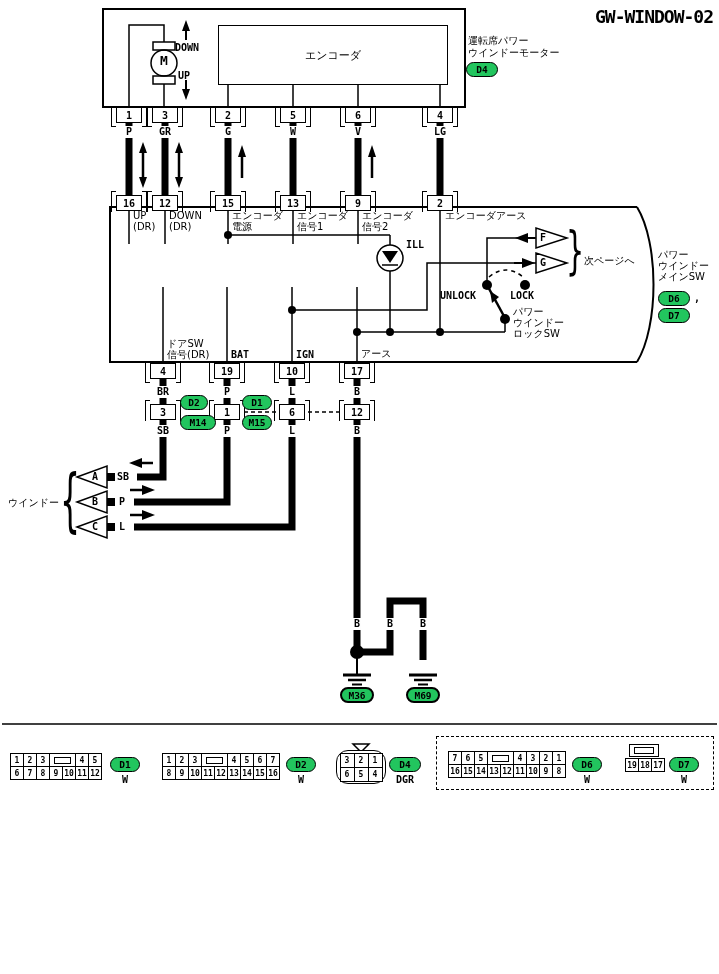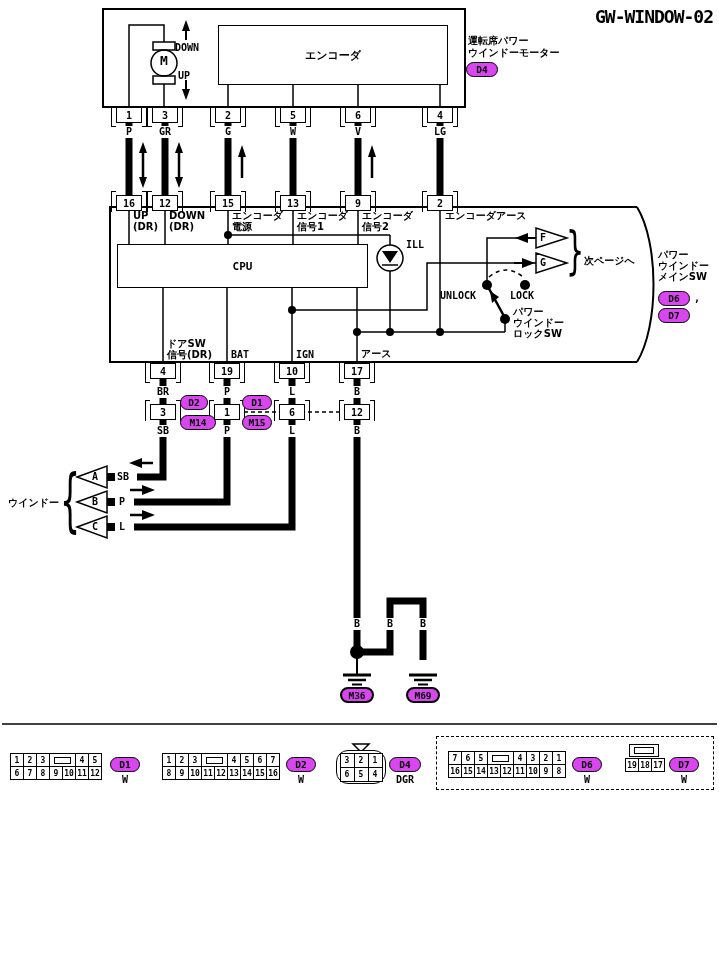--- a/index.html
+++ b/index.html
@@ -2,35 +2,35 @@
 <html><head>
 <meta charset="utf-8">
 <style>
   html,body{margin:0;padding:0;background:#fff;}
   #page{position:relative;width:719px;height:974px;background:#fff;overflow:hidden;
         font-family:"DejaVu Sans",sans-serif;color:#000;}
   #wires{position:absolute;left:0;top:0;z-index:1;}
   .box{position:absolute;border:1.5px solid #000;background:#fff;z-index:2;box-sizing:border-box;
        display:flex;align-items:center;justify-content:center;}
   .lbl{position:absolute;z-index:3;font:bold 10px "DejaVu Sans Mono",monospace;line-height:12px;white-space:nowrap;}
-  .jp{font-family:"DejaVu Sans",sans-serif;font-weight:bold;font-size:10px;line-height:11px;}
+  .jp{font-family:"DejaVu Sans",sans-serif;font-weight:normal;font-size:10px;line-height:11px;}
   .ml{white-space:pre-line;}
   .ctr{transform:translateX(-50%);}
   .wl{background:#fff;padding:0 1px;}
   .title{position:absolute;z-index:3;font:bold 18px "DejaVu Sans Mono",monospace;letter-spacing:-1px;}
   .pin{position:absolute;width:26px;height:16px;margin-left:-13px;border:1.5px solid #000;background:#fff;
        font:bold 10px "DejaVu Sans Mono",monospace;display:flex;align-items:center;justify-content:center;
        z-index:2;box-sizing:border-box;}
   .pin::before{content:"";position:absolute;left:-6px;width:4px;}
   .pin::after{content:"";position:absolute;right:-6px;width:4px;}
   .pin.fd::before{top:-2px;bottom:-5px;border-left:1.5px solid #000;border-bottom:1.5px solid #000;}
   .pin.fd::after{top:-2px;bottom:-5px;border-right:1.5px solid #000;border-bottom:1.5px solid #000;}
   .pin.fu::before{top:-5px;bottom:-2px;border-left:1.5px solid #000;border-top:1.5px solid #000;}
   .pin.fu::after{top:-5px;bottom:-2px;border-right:1.5px solid #000;border-top:1.5px solid #000;}
-  .oval{position:absolute;z-index:3;border:1.5px solid #000;border-radius:9px;background:#d946ef;height:15px;
+  .oval{position:absolute;z-index:3;border:1.5px solid #000;border-radius:9px;background:#22c55e;height:15px;
         font:bold 9.5px "DejaVu Sans Mono",monospace;display:flex;align-items:center;justify-content:center;
         box-sizing:border-box;}
   .oval.gnd{border-width:2px;height:16px;}
   .brace{position:absolute;z-index:3;font-family:"DejaVu Sans",sans-serif;transform-origin:left top;}
   .cgrid{position:absolute;z-index:2;}
   .crow{display:flex;}
   .crow + .crow{margin-top:-1px;}
   .cell{box-sizing:border-box;width:14px;height:14px;margin-left:-1px;border:1px solid #000;background:#fff;
         display:flex;align-items:center;justify-content:center;font:bold 8px "DejaVu Sans Mono",monospace;}
   .cell:first-child{margin-left:0;}
@@ -229,21 +229,20 @@
   <div class="lbl jp ml" style="left:169px;top:210px">DOWN
 (DR)</div>
   <div class="lbl jp ml" style="left:232px;top:210px">エンコーダ
 電源</div>
   <div class="lbl jp ml" style="left:297px;top:210px">エンコーダ
 信号1</div>
   <div class="lbl jp ml" style="left:362px;top:210px">エンコーダ
 信号2</div>
   <div class="lbl jp" style="left:445px;top:210px">エンコーダアース</div>
 
-  <div class="box" style="left:117px;top:244px;width:251px;height:44px;font:bold 11px 'DejaVu Sans Mono',monospace">CPU</div>
   <div class="lbl" style="left:406px;top:239px">ILL</div>
   <div class="lbl" style="left:440px;top:290px">UNLOCK</div>
   <div class="lbl" style="left:510px;top:290px">LOCK</div>
   <div class="lbl jp ml" style="left:513px;top:306px">パワー
 ウインドー
 ロックSW</div>
 
   <div class="lbl" style="left:540px;top:232px">F</div>
   <div class="lbl" style="left:540px;top:257px">G</div>
   <div class="brace" style="left:566px;top:222px;font-size:52px;line-height:56px;transform:scale(0.55,1)">}</div>

